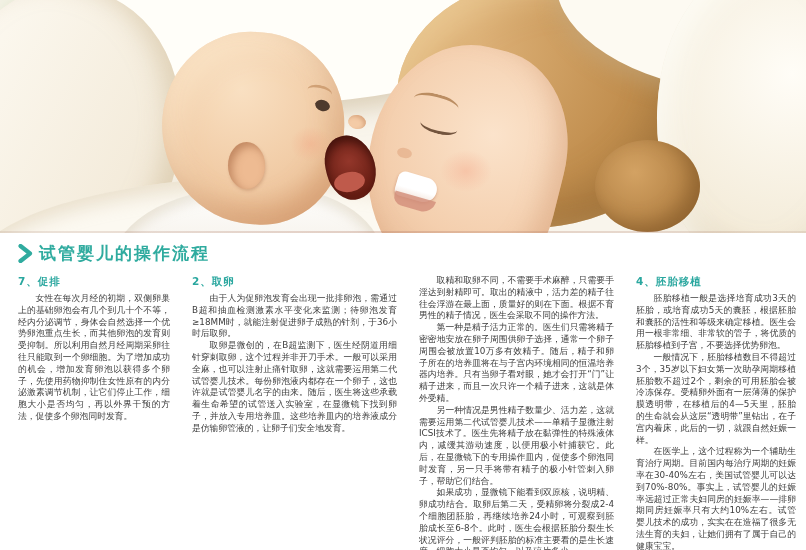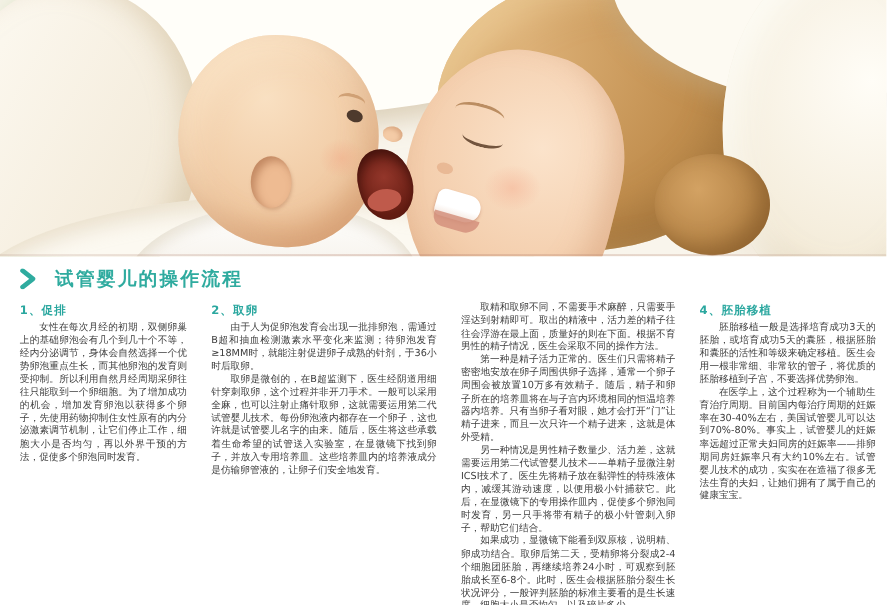--- a/index.html
+++ b/index.html
@@ -100,21 +100,21 @@
     background:radial-gradient(circle at 50% 40%,#93362a,#641c12 75%);
     border-radius:46% 54% 50% 50%;transform:rotate(-14deg);
     box-shadow:inset 0 6px 10px rgba(40,8,5,.6);}
   .ph-baby-tongue{left:334px;top:172px;width:31px;height:20px;background:#bf5a4b;
     border-radius:50%;transform:rotate(-10deg);}
   .hero:after{content:"";position:absolute;left:0;bottom:0;width:100%;height:2px;
     background:linear-gradient(to right,rgba(150,110,95,.15),rgba(185,130,110,.35),rgba(150,110,95,.15));}
 
   
   .title-row{
-    display:flex;align-items:center;gap:17px;
+    display:flex;align-items:center;gap:6px;
     padding:9px 0 6px 18px;
   }
   .title-row .chev{display:inline-flex;flex:0 0 auto;}
   .page-title{
     color:#2fab9f;
     font-size:17px;
     font-weight:bold;
     letter-spacing:2px;
   }
 
@@ -180,37 +180,38 @@
       <svg width="15" height="19" viewBox="0 0 15 19">
         <path d="M2.5 2 L12 9.5 L2.5 17" fill="none" stroke="#2fab9f" stroke-width="4.2" stroke-linecap="round" stroke-linejoin="round"></path>
       </svg>
     </span>
     <span class="page-title">试管婴儿的操作流程</span>
   </div>
 
   <div class="columns">
 
     <div class="col">
-      <h3>1、促排</h3>
+      <h3>7、促排</h3>
       <p>女性在每次月经的初期，双侧卵巢上的基础卵泡会有几个到几十个不等，经内分泌调节，身体会自然选择一个优势卵泡重点生长，而其他卵泡的发育则受抑制。所以利用自然月经周期采卵往往只能取到一个卵细胞。为了增加成功的机会，增加发育卵泡以获得多个卵子，先使用药物抑制住女性原有的内分泌激素调节机制，让它们停止工作，细胞大小是否均匀，再以外界干预的方法，促使多个卵泡同时发育。</p>
     </div>
 
     <div class="col">
       <h3>2、取卵</h3>
       <p>由于人为促卵泡发育会出现一批排卵泡，需通过B超和抽血检测激素水平变化来监测；待卵泡发育≥18MM时，就能注射促进卵子成熟的针剂，于36小时后取卵。</p>
       <p>取卵是微创的，在B超监测下，医生经阴道用细针穿刺取卵，这个过程并非开刀手术。一般可以采用全麻，也可以注射止痛针取卵，这就需要运用第二代试管婴儿技术。每份卵泡液内都存在一个卵子，这也许就是试管婴儿名字的由来。随后，医生将这些承载着生命希望的试管送入实验室，在显微镜下找到卵子，并放入专用培养皿。这些培养皿内的培养液成分是仿输卵管液的，让卵子们安全地发育。</p>
     </div>
 
     <div class="col">
       <p>取精和取卵不同，不需要手术麻醉，只需要手淫达到射精即可。取出的精液中，活力差的精子往往会浮游在最上面，质量好的则在下面。根据不育男性的精子情况，医生会采取不同的操作方法。</p>
       <p>第一种是精子活力正常的。医生们只需将精子密密地安放在卵子周围供卵子选择，通常一个卵子周围会被放置10万多有效精子。随后，精子和卵子所在的培养皿将在与子宫内环境相同的恒温培养器内培养。只有当卵子看对眼，她才会打开“门”让精子进来，而且一次只许一个精子进来，这就是体外受精。</p>
       <p>另一种情况是男性精子数量少、活力差，这就需要运用第二代试管婴儿技术——单精子显微注射ICSI技术了。医生先将精子放在黏弹性的特殊液体内，减缓其游动速度，以便用极小针捕获它。此后，在显微镜下的专用操作皿内，促使多个卵泡同时发育，另一只手将带有精子的极小针管刺入卵子，帮助它们结合。</p>
       <p>如果成功，显微镜下能看到双原核，说明精、卵成功结合。取卵后第二天，受精卵将分裂成2-4个细胞团胚胎，再继续培养24小时，可观察到胚胎成长至6-8个。此时，医生会根据胚胎分裂生长状况评分，一般评判胚胎的标准主要看的是生长速度、细胞大小是否均匀，以及碎片多少。</p>
     </div>
 
     <div class="col">
       <h3>4、胚胎移植</h3>
       <p>胚胎移植一般是选择培育成功3天的胚胎，或培育成功5天的囊胚，根据胚胎和囊胚的活性和等级来确定移植。医生会用一根非常细、非常软的管子，将优质的胚胎移植到子宫，不要选择优势卵泡。</p>
+      <p>一般情况下，胚胎移植数目不得超过3个，35岁以下妇女第一次助孕周期移植胚胎数不超过2个，剩余的可用胚胎会被冷冻保存。受精卵外面有一层薄薄的保护膜透明带，在移植后的4—5天里，胚胎的生命就会从这层“透明带”里钻出，在子宫内着床，此后的一切，就跟自然妊娠一样。</p>
       <p>在医学上，这个过程称为一个辅助生育治疗周期。目前国内每治疗周期的妊娠率在30-40%左右，美国试管婴儿可以达到70%-80%。事实上，试管婴儿的妊娠率远超过正常夫妇同房的妊娠率——排卵期同房妊娠率只有大约10%左右。试管婴儿技术的成功，实实在在造福了很多无法生育的夫妇，让她们拥有了属于自己的健康宝宝。</p>
     </div>
 
   </div>
 </div>
 
 </body></html>

